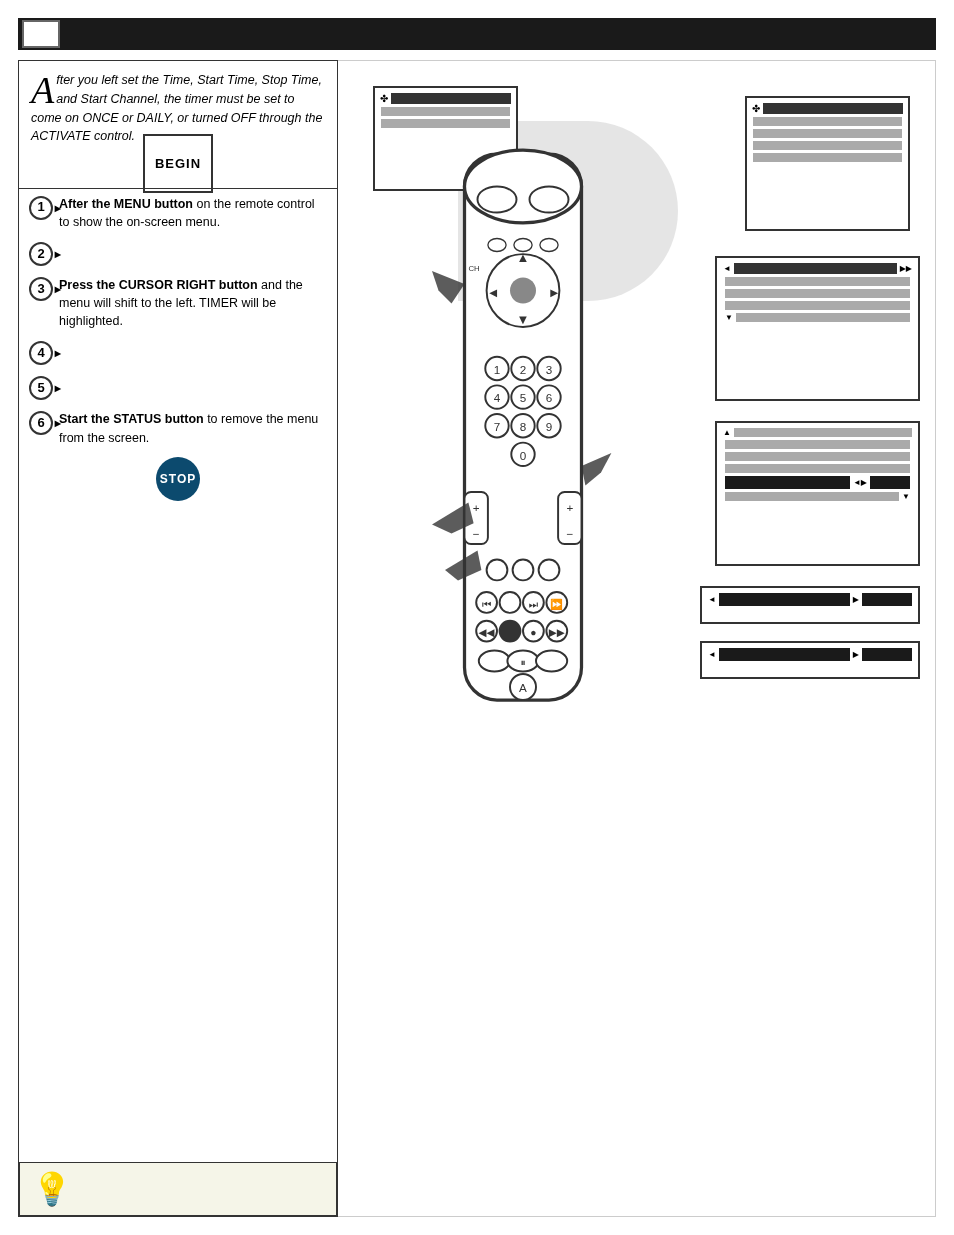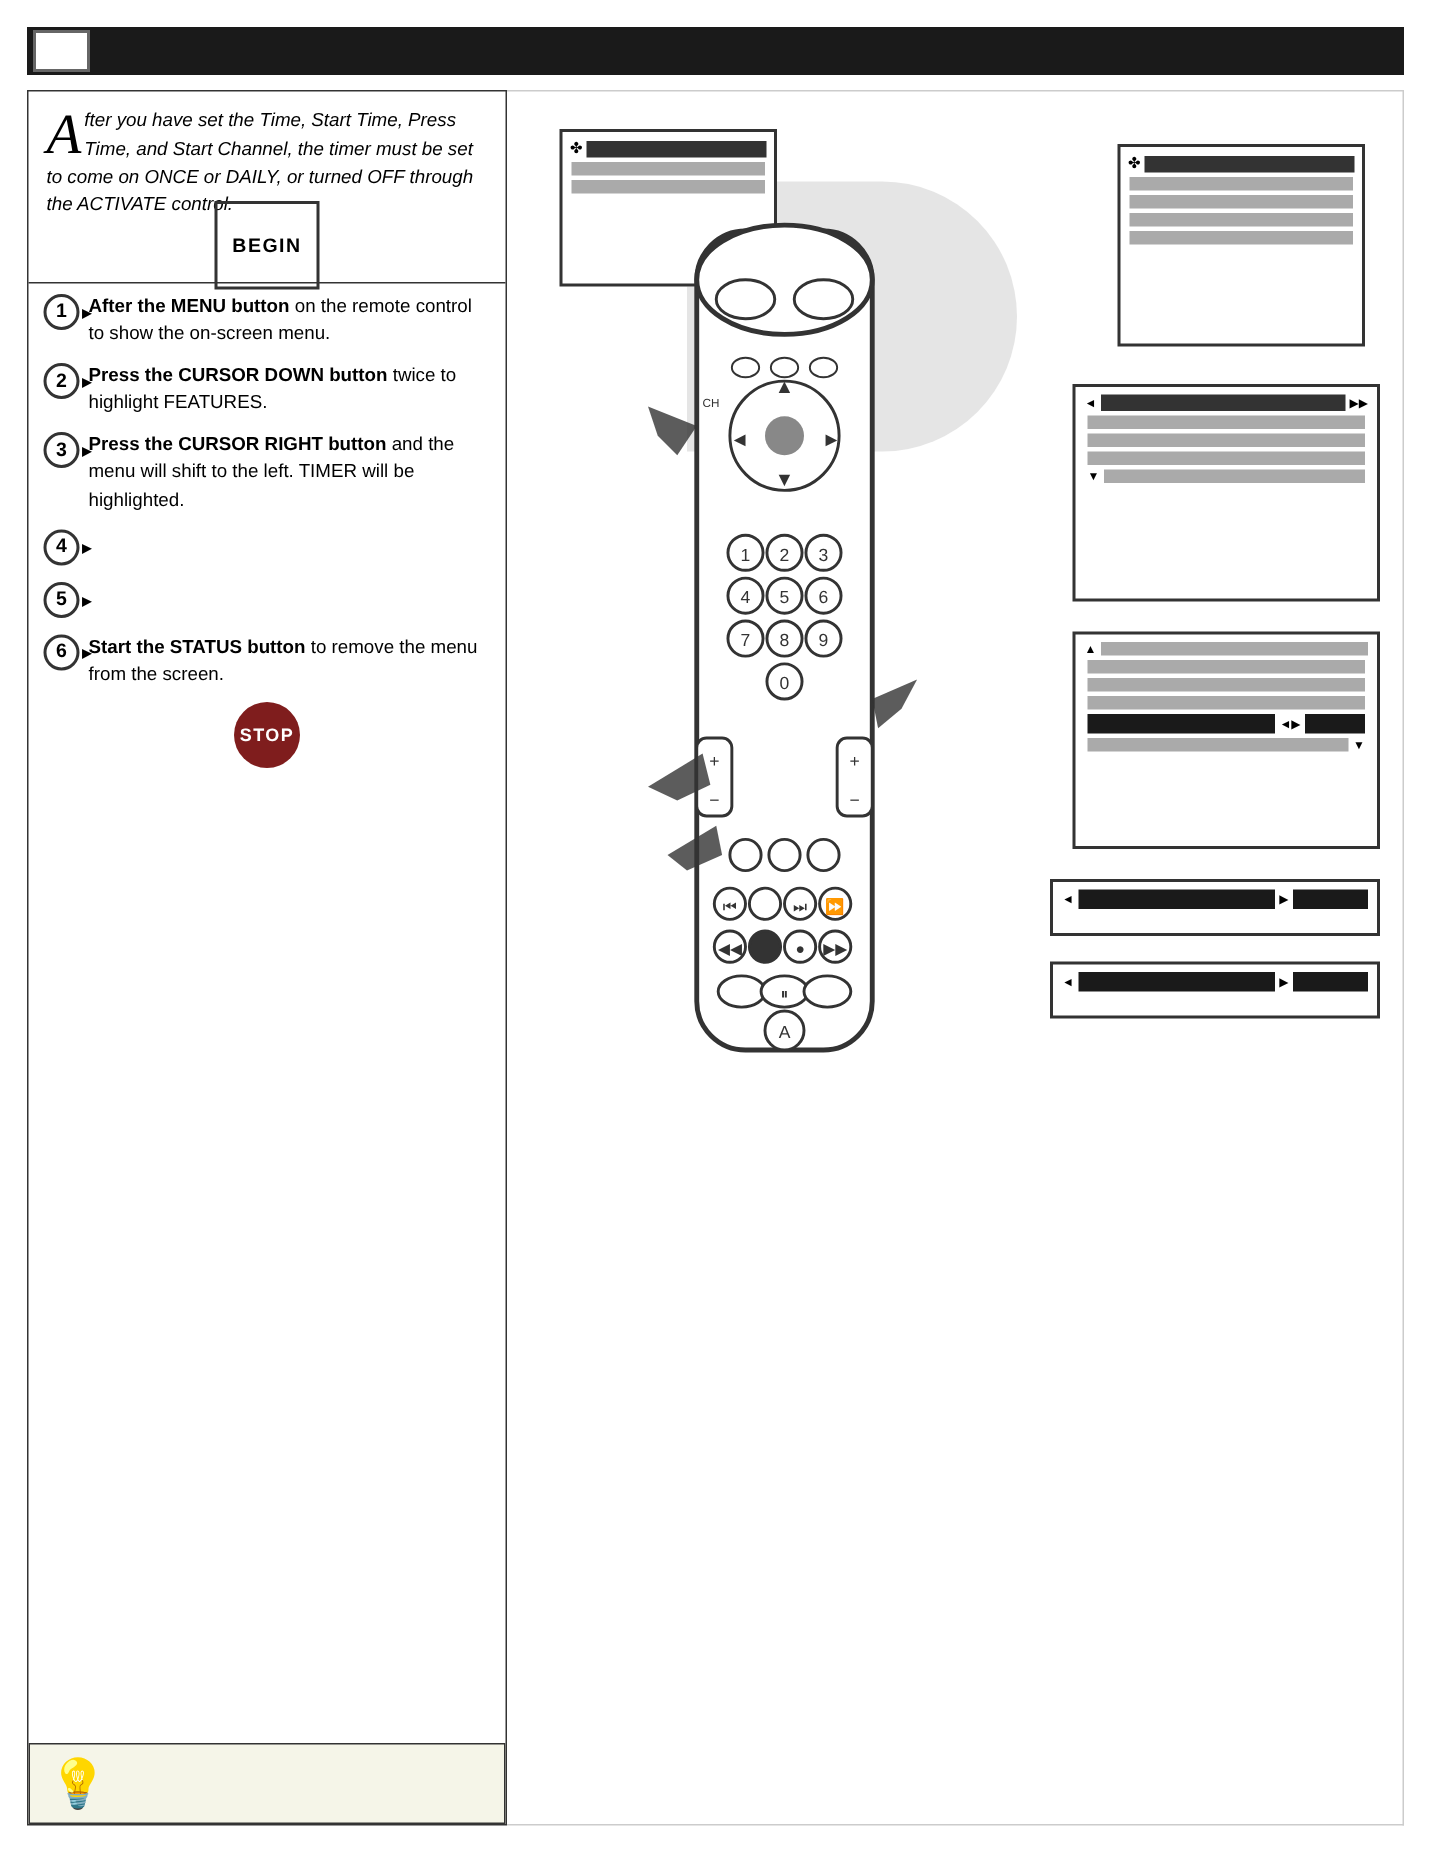--- a/index.html
+++ b/index.html
@@ -128,21 +128,21 @@
       text-align: center;
       margin: 4px 0 10px 0;
     }
     .stop-badge .stop-circle {
       display: inline-flex;
       align-items: center;
       justify-content: center;
       width: 44px;
       height: 44px;
       border-radius: 50%;
-      background: #7f1d1d;
+      background: #0c4a6e;
       color: #fff;
       font-weight: bold;
       font-size: 12px;
       letter-spacing: 1px;
     }
 
     
     .tip-box {
       border: 1.5px solid #333;
       margin-top: 0;
@@ -173,40 +173,37 @@
   <div class="header-box"></div>
 </div>
 
 <div class="main-content">
 
   <div class="left-col">
     <div class="left-main">
 
       <div class="intro-box">
         <span class="drop-cap">A</span>
-        <span>fter you have set the Time, Start Time, Press Time, and Start Channel, the timer must be set to come on ONCE or DAILY, or turned OFF through the ACTIVATE control.</span>
+        <span>fter you left set the Time, Start Time, Stop Time, and Start Channel, the timer must be set to come on ONCE or DAILY, or turned OFF through the ACTIVATE control.</span>
         <div class="begin-badge">
           <span>BEGIN</span>
         </div>
       </div>
 
       <div class="steps-area">
 
         <div class="step">
           <div class="step-num">1</div>
           <div class="step-text">
             <strong>After the MENU button</strong> on the remote control to show the on-screen menu.
           </div>
         </div>
 
         <div class="step">
           <div class="step-num">2</div>
-          <div class="step-text">
-            <strong>Press the CURSOR DOWN button</strong> twice to highlight FEATURES.
-          </div>
         </div>
 
         <div class="step">
           <div class="step-num">3</div>
           <div class="step-text">
             <strong>Press the CURSOR RIGHT button</strong> and the menu will shift to the left. TIMER will be highlighted.
           </div>
         </div>
 
         <div class="step">

